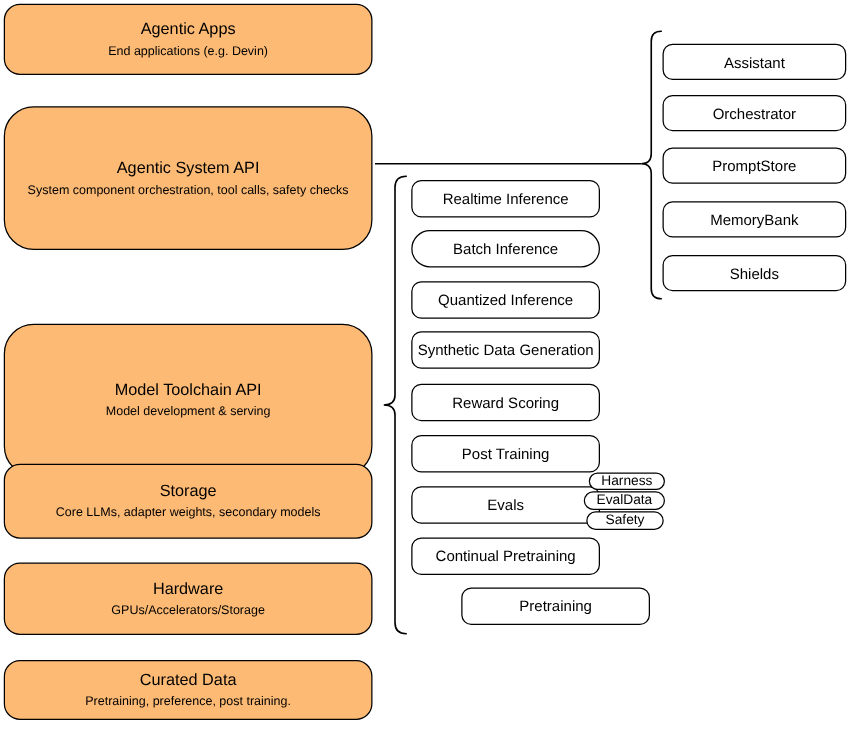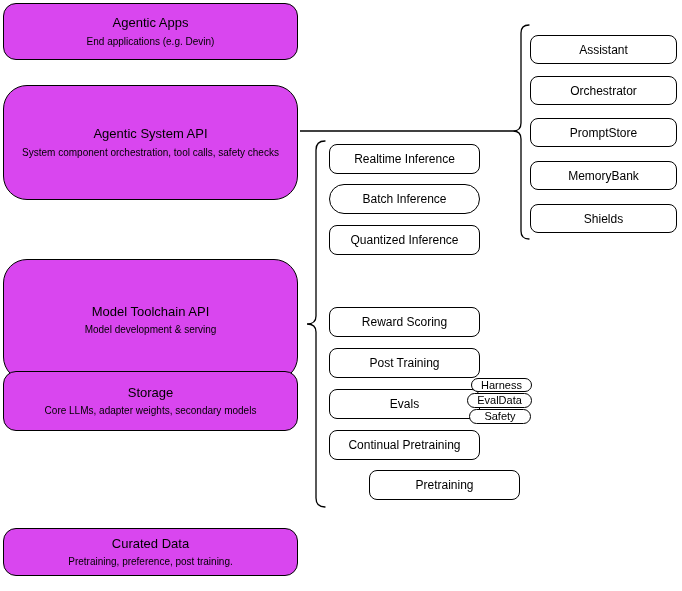--- a/index.html
+++ b/index.html
@@ -8,21 +8,21 @@
     width:682px;height:591px;
     background:#ffffff;
     font-family:"Liberation Sans", sans-serif;
     color:#000000;
     overflow:hidden;
   }
   
   .lbox{
     position:absolute;left:3px;width:295px;
     box-sizing:border-box;
-    background:#d946ef;border:1px solid #000000;
+    background:#fdba74;border:1px solid #000000;
     display:flex;flex-direction:column;align-items:center;justify-content:center;
     gap:5px;text-align:center;padding:0 4px;
   }
   .lbox .title{font-size:13px;line-height:1.1;}
   .lbox .subtitle{font-size:10px;line-height:1.1;}
   .r13{border-radius:13px;}
   .r24{border-radius:24px;}
   
   .node{
     position:absolute;box-sizing:border-box;
@@ -68,29 +68,34 @@
   <div class="lbox r24" style="top:212px;height:122px;margin-top:47px;">
     <div class="title">Model Toolchain API</div>
     <div class="subtitle">Model development &amp; serving</div>
   </div>
 
   <div class="lbox r13" style="top:371px;height:60px;">
     <div class="title">Storage</div>
     <div class="subtitle">Core LLMs, adapter weights, secondary models</div>
   </div>
 
+  <div class="lbox r13" style="top:450px;height:58px;">
+    <div class="title">Hardware</div>
+    <div class="subtitle">GPUs/Accelerators/Storage</div>
+  </div>
 
   <div class="lbox r13" style="top:528px;height:48px;">
     <div class="title">Curated Data</div>
     <div class="subtitle">Pretraining, preference, post training.</div>
   </div>
 
   <div class="node mid" style="top:144px;">Realtime Inference</div>
   <div class="node mid" style="top:184px;border-radius:15px;">Batch Inference</div>
   <div class="node mid" style="top:225px;">Quantized Inference</div>
+  <div class="node mid" style="top:265px;">Synthetic Data Generation</div>
   <div class="node mid" style="top:307px;">Reward Scoring</div>
   <div class="node mid" style="top:348px;">Post Training</div>
   <div class="node mid" style="top:389px;">Evals</div>
   <div class="node mid" style="top:430px;">Continual Pretraining</div>
   <div class="node mid" style="top:470px;margin-left:40px;">Pretraining</div>
 
   <div class="pill" style="left:471px;top:378px;width:61px;height:14px;">Harness</div>
   <div class="pill" style="left:467px;top:393px;width:65px;height:15px;">EvalData</div>
   <div class="pill" style="left:469px;top:409px;width:62px;height:15px;">Safety</div>
 

